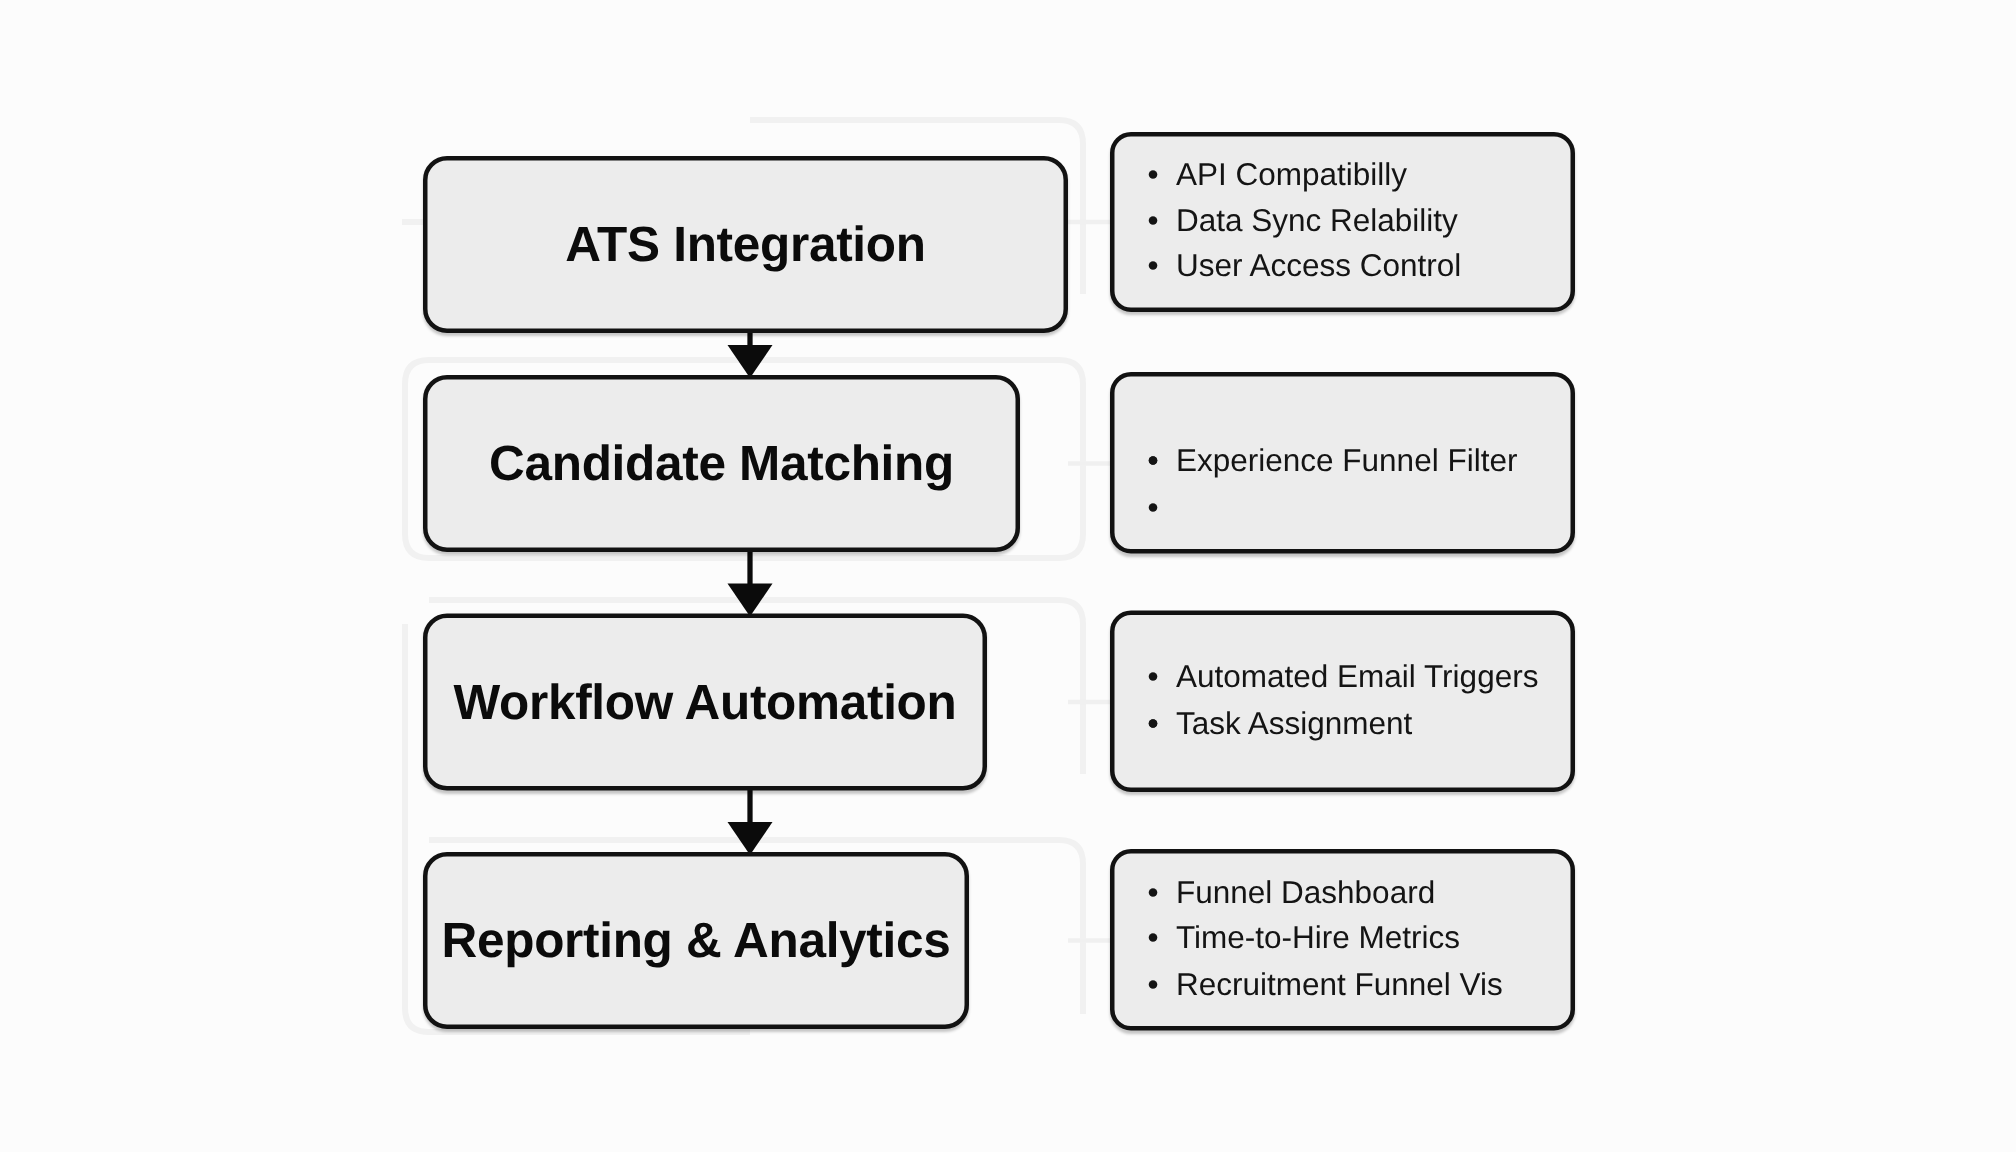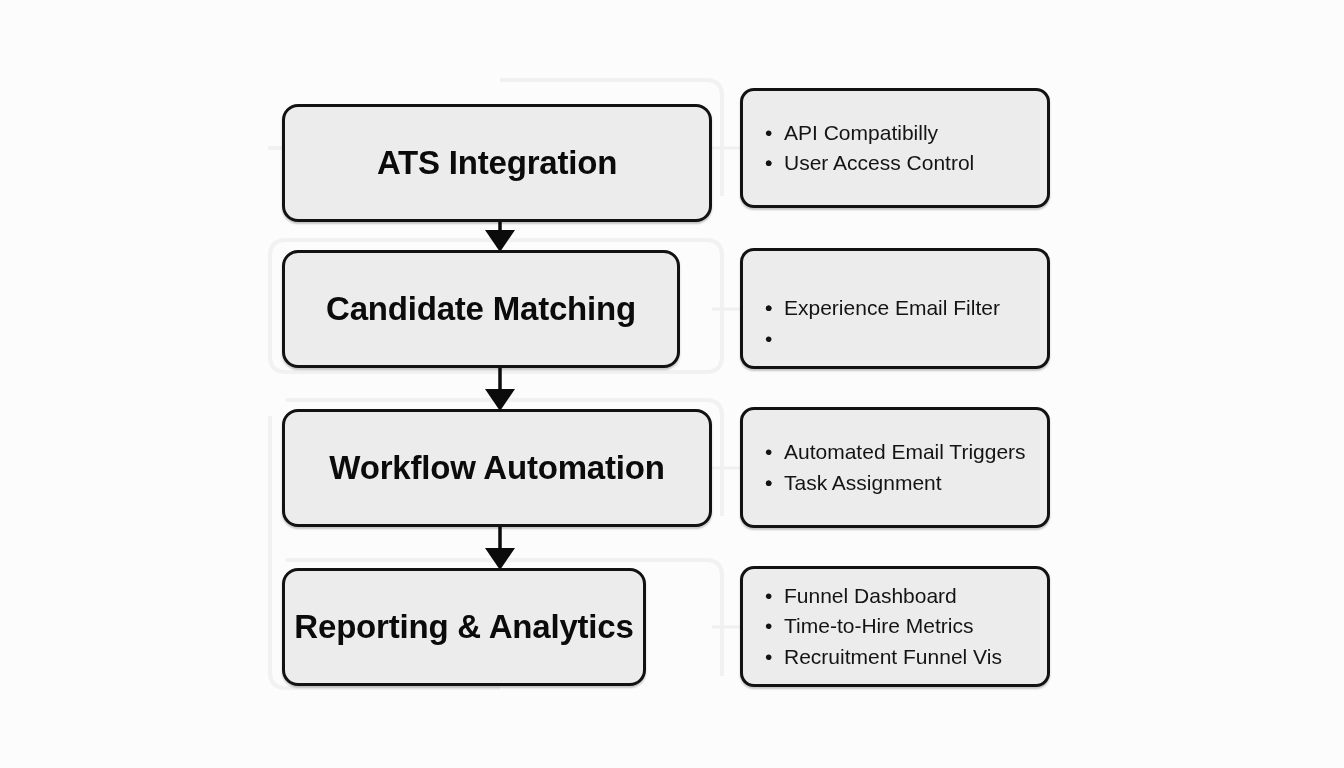--- a/index.html
+++ b/index.html
@@ -140,48 +140,49 @@
   </div>
 
   <div class="detail-box" style="left:740px; top:88px; width:310px; height:120px;">
     <ul>
       <li>
         <span class="bullet">•</span>
         <span>API Compatibilly</span>
       </li>
       <li>
         <span class="bullet">•</span>
+        <span>Data Sync Relability</span>
       </li>
       <li>
         <span class="bullet">•</span>
         <span>User Access Control</span>
       </li>
     </ul>
   </div>
 
   <div class="flow-box" style="left:282px; top:250px; width:398px; height:118px;">
     <span class="flow-label">Candidate Matching</span>
   </div>
 
   <div class="detail-box" style="left:740px; top:248px; width:310px; height:121px;">
     <ul>
       <li>
         <span class="bullet">•</span>
       </li>
       <li>
         <span class="bullet">•</span>
-        <span>Experience Email Filter</span>
-      </li>
-      <li>
-        <span class="bullet">•</span>
-      </li>
-    </ul>
-  </div>
-
-  <div class="flow-box" style="left:282px; top:409px; width:430px; height:118px;">
+        <span>Experience Funnel Filter</span>
+      </li>
+      <li>
+        <span class="bullet">•</span>
+      </li>
+    </ul>
+  </div>
+
+  <div class="flow-box" style="left:282px; top:409px; width:376px; height:118px;">
     <span class="flow-label">Workflow Automation</span>
   </div>
 
   <div class="detail-box" style="left:740px; top:407px; width:310px; height:121px;">
     <ul>
       <li>
         <span class="bullet">•</span>
         <span>Automated Email Triggers</span>
       </li>
       <li>

